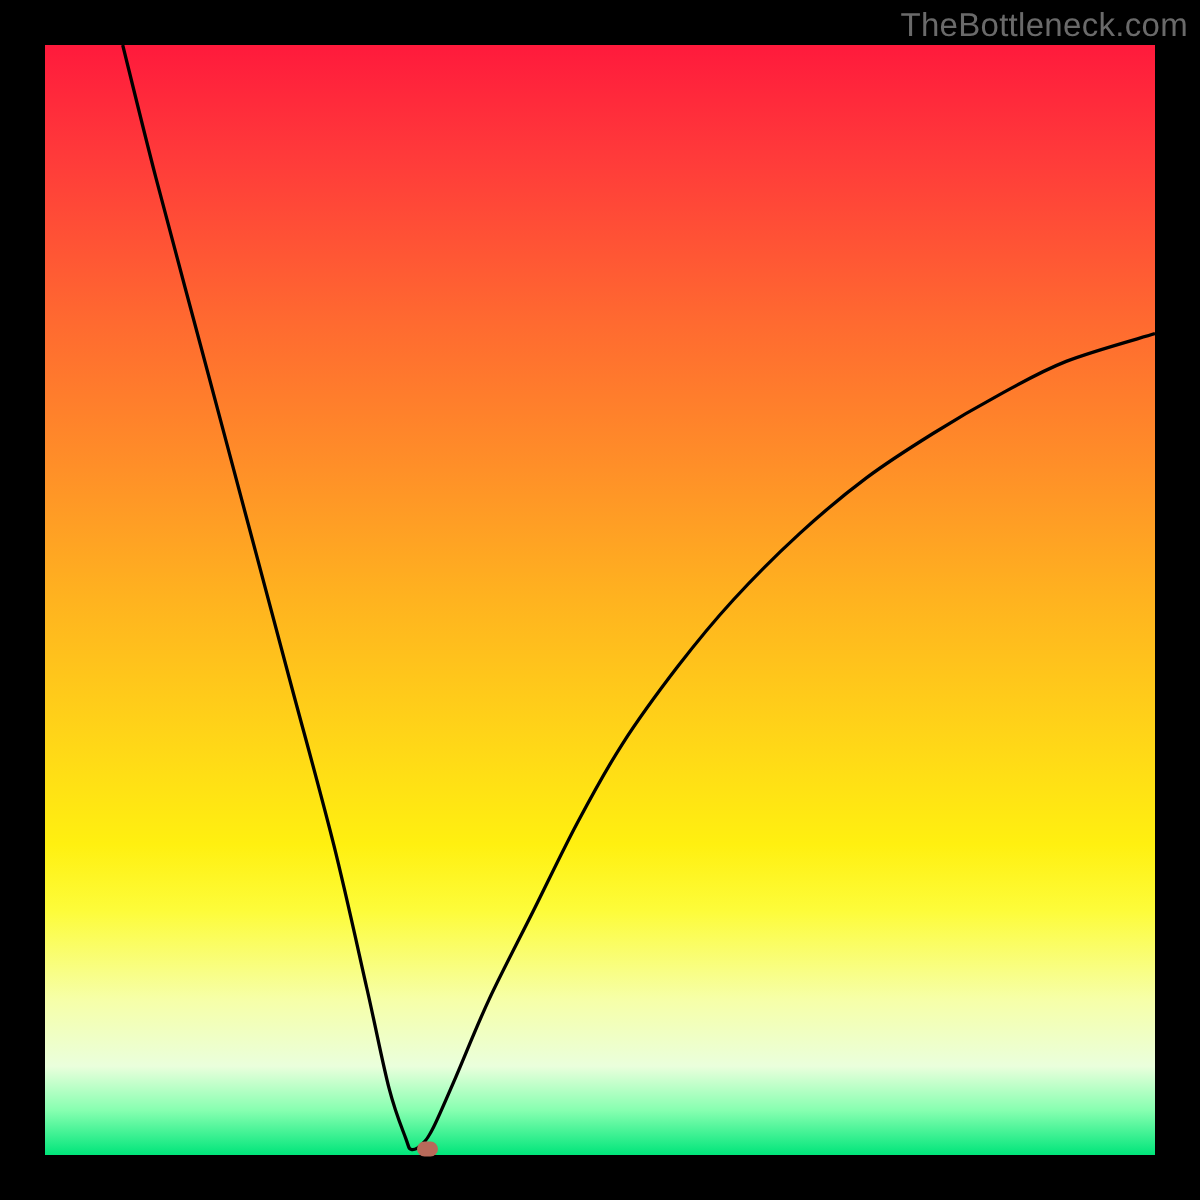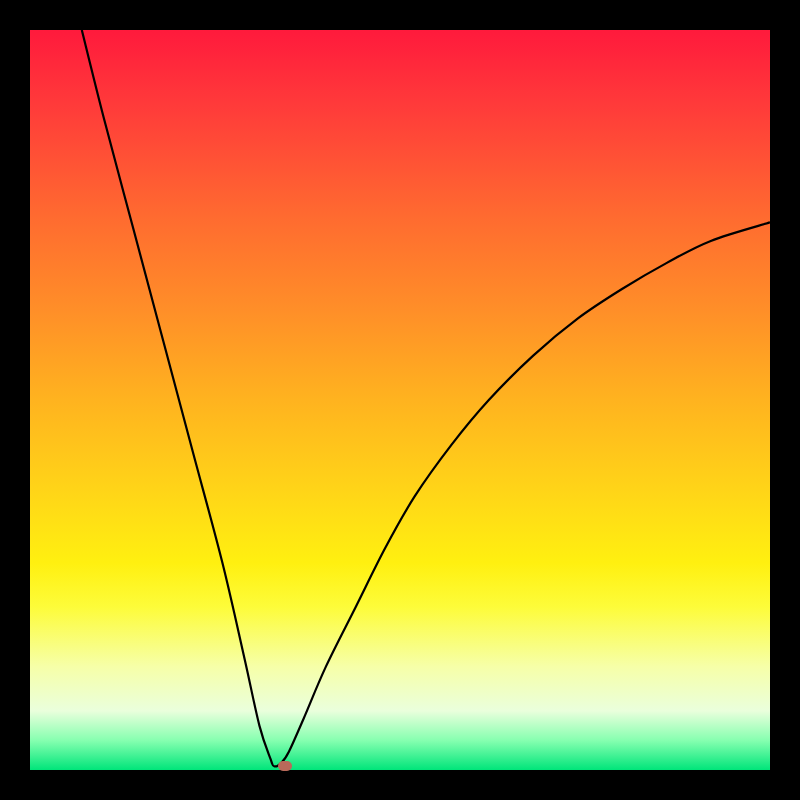--- a/index.html
+++ b/index.html
@@ -67,13 +67,14 @@
 </head>
 <body>
 
 <div class="outer">
   <div class="plot">
     <svg class="curve" viewBox="0 0 740 740" preserveAspectRatio="none">
       <path fill="none" stroke="#000000" stroke-width="2.2" stroke-linejoin="round" d="M 51.800000000000004,0 C 55.5,14.799999999999992 65.36666666666666,55.49999999999994 74,88.79999999999995 C 82.63333333333334,122.09999999999997 93.73333333333335,162.80000000000007 103.60000000000001,199.80000000000007 C 113.46666666666667,236.80000000000007 123.33333333333331,273.8 133.2,310.8 C 143.06666666666666,347.8 152.93333333333334,384.8 162.8,421.8 C 172.66666666666669,458.8 183.76666666666668,498.26666666666665 192.4,532.8 C 201.03333333333333,567.3333333333333 208.43333333333334,601.8666666666667 214.6,629 C 220.76666666666665,656.1333333333333 225.08333333333334,678.95 229.4,695.6 C 233.71666666666667,712.25 238.03333333333333,722.1166666666667 240.5,728.9 C 242.96666666666667,735.6833333333333 242.35000000000002,735.6833333333333 244.20000000000002,736.3 C 246.05,736.9166666666666 249.13333333333335,735.0666666666667 251.60000000000002,732.6 C 254.0666666666667,730.1333333333333 255.3,728.9 259,721.5 C 262.7,714.1 267.6333333333333,702.3833333333334 273.8,688.2 C 279.9666666666667,674.0166666666667 287.3666666666667,654.9 296,636.4 C 304.6333333333333,617.9 315.73333333333335,596.9333333333334 325.6,577.2 C 335.4666666666667,557.4666666666667 345.3333333333333,536.5 355.2,518 C 365.06666666666666,499.5 373.70000000000005,483.46666666666664 384.8,466.2 C 395.9,448.93333333333334 409.46666666666664,430.4333333333333 421.79999999999995,414.4 C 434.13333333333327,398.3666666666667 445.23333333333335,384.8 458.8,370 C 472.3666666666667,355.2 488.40000000000003,339.16666666666663 503.20000000000005,325.59999999999997 C 518,312.0333333333333 532.8000000000001,299.70000000000005 547.6,288.6 C 562.4,277.5 577.2,268.25 592,259 C 606.8,249.75 621.5999999999999,241.11666666666665 636.4,233.09999999999997 C 651.2,225.0833333333333 663.5333333333334,217.6833333333333 680.8000000000001,210.89999999999998 C 698.0666666666667,204.11666666666665 730.1333333333333,195.48333333333332 740,192.39999999999998"></path>
     </svg>
     <div class="marker" style="left: 254.56px; top: 736.3px; background: rgb(185, 106, 90);"></div>
   </div>
+  <div class="watermark">TheBottleneck.com</div>
 </div>
 
 </body></html>

